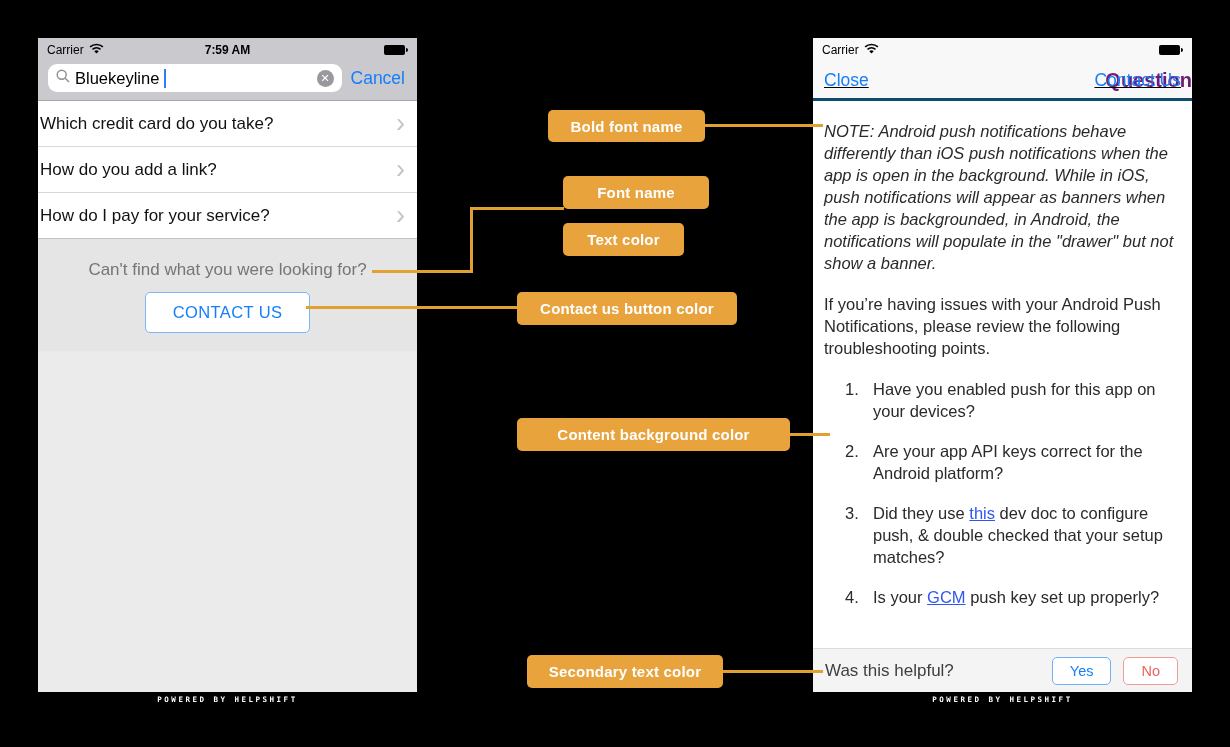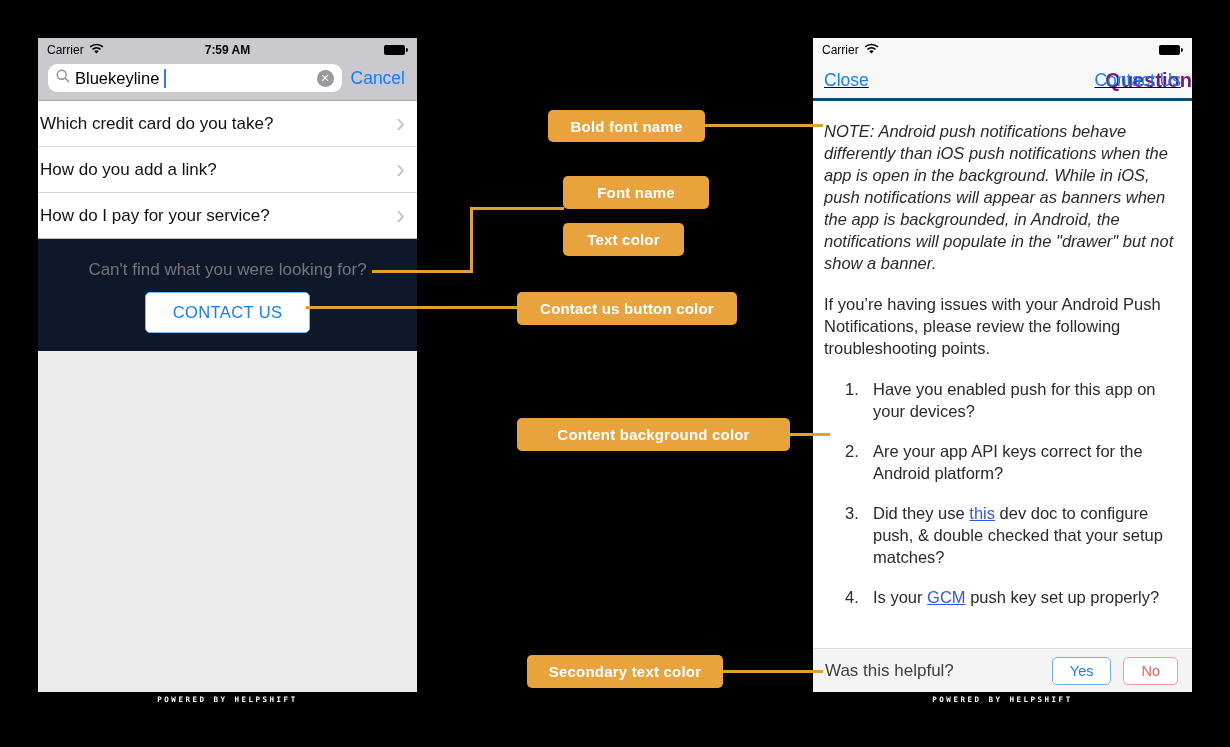--- a/index.html
+++ b/index.html
@@ -54,21 +54,21 @@
   .faq-list { flex:none; background:#fff; }
   .faq-row {
     height:46px; display:flex; align-items:center;
     padding:0 12px 0 2px; font-size:17px; color:#121212;
     border-bottom:1px solid #d8d8db;
   }
   .faq-row:last-child { border-bottom:1px solid #c4c4c8; }
   .chevron { margin-left:auto; color:#c3c3c8; font-size:27px; line-height:0.8; font-weight:400; }
 
   
-  .lp-footer { height:112px; flex:none; text-align:center; padding-top:21px; background:#0f172a; }
+  .lp-footer { height:112px; flex:none; text-align:center; padding-top:21px; background:#e5e5e5; }
   .prompt-text { font-size:17px; color:#75757a; }
   .contact-btn {
     display:inline-block; margin-top:12px; padding:10px 27px;
     border:1px solid #7ab6f9; border-radius:5px;
     color:#157efb; font-size:16.5px; letter-spacing:0.4px; background:#fff;
   }
   .lp-filler { flex:1; background:#ebebeb; }
 
   .powered-bar {
     height:15px; flex:none; background:#000; color:#fff;

